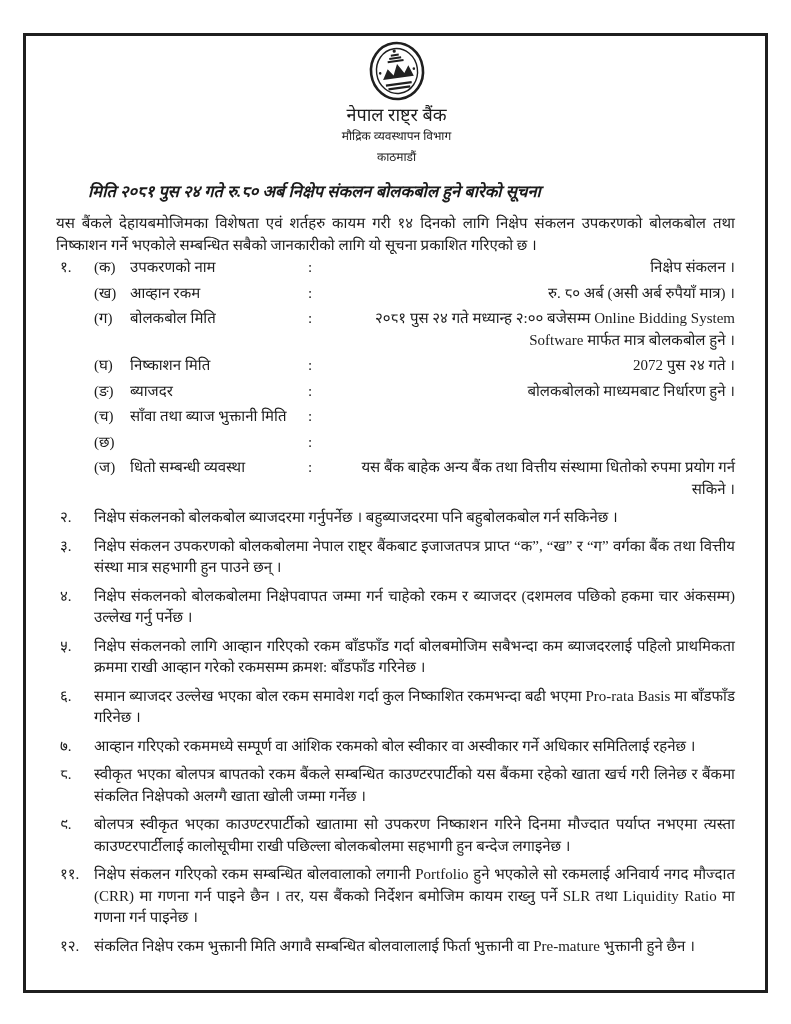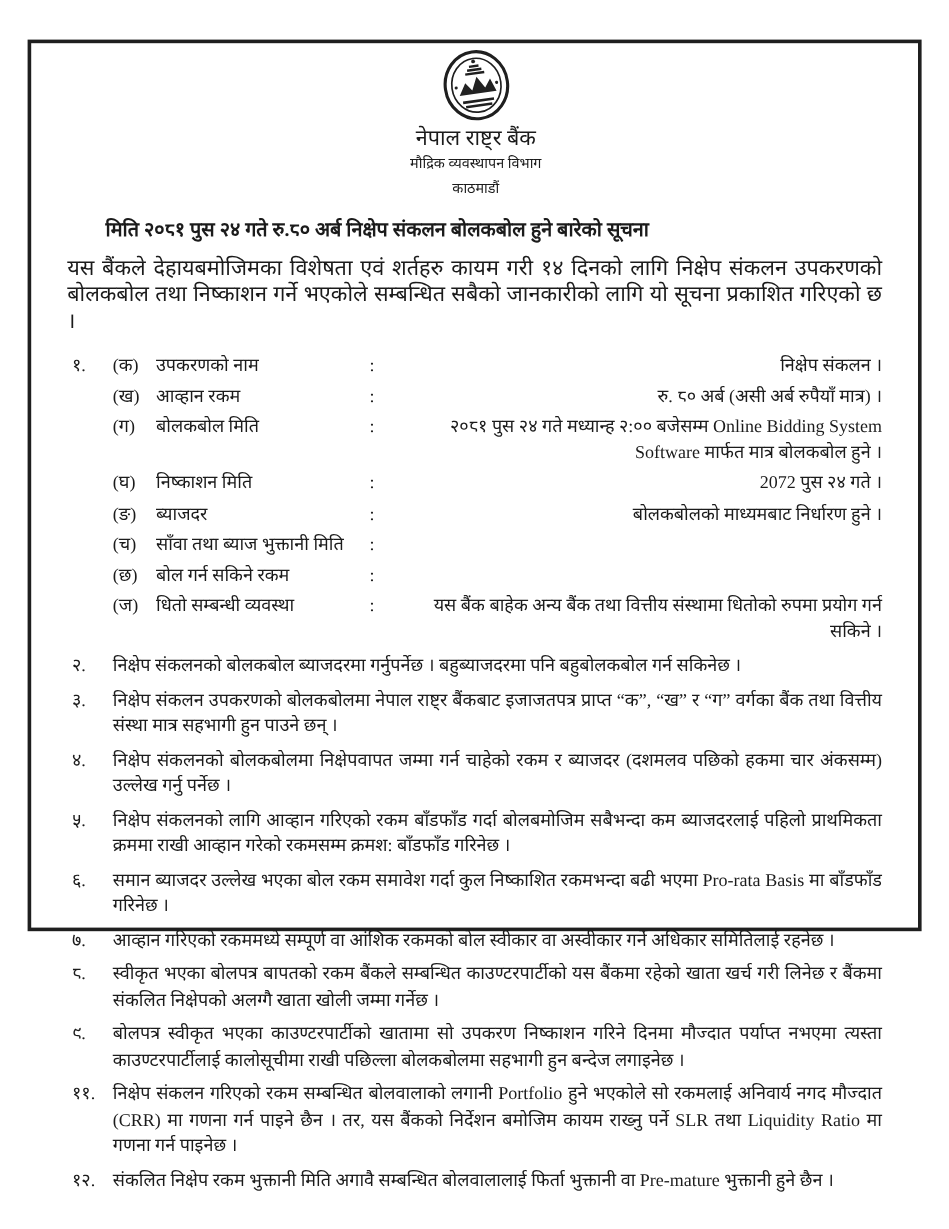--- a/index.html
+++ b/index.html
@@ -13,21 +13,21 @@
     position: relative;
     font-family: "Liberation Serif", "DejaVu Serif", serif;
     color: #1b1b1b;
     overflow: hidden;
   }
   .frame {
     position: absolute;
     left: 23px;
     top: 33px;
     width: 745px;
-    height: 743px;
+    height: 960px;
     border: 3px solid #1f1f1f;
     box-sizing: border-box;
     padding: 2px 28px 0 30px;
     background: #ffffff;
   }
   .seal-wrap {
     text-align: center;
     margin-top: 2px;
     line-height: 0;
   }
@@ -36,26 +36,27 @@
     font-size: 12px;
     line-height: 21px;
     white-space: nowrap;
   }
   .hdr-line.org { font-size: 18px; margin-top: 3px; }
   .notice-title {
     font-weight: 700;
     font-size: 16.5px;
     line-height: 22px;
     margin: 13px 0 9px 32px;
+    font-style: italic;
   }
   .intro {
-    font-size: 18px;
+    font-size: 15px;
     line-height: 22px;
     text-align: justify;
-    margin: 0 2px 17px 0;
+    margin: 0 2px 1px 0;
   }
   .spec {
     display: grid;
     grid-template-columns: 34px 36px 178px 22px 1fr;
     row-gap: 4px;
     font-size: 15px;
     line-height: 21.5px;
     margin: 0 2px 7px 4px;
   }
   .spec .num { grid-column: 1; }
@@ -140,21 +141,20 @@
     <span class="sep">:</span>
     <span class="val">बोलकबोलको माध्यमबाट निर्धारण हुने ।</span>
 
     <span class="num"></span>
     <span class="key">(च)</span>
     <span class="lbl">साँवा तथा ब्याज भुक्तानी मिति</span>
     <span class="sep">:</span>
 
     <span class="num"></span>
     <span class="key">(छ)</span>
-    <span class="lbl">बोल गर्न सकिने रकम</span>
     <span class="sep">:</span>
 
     <span class="num"></span>
     <span class="key">(ज)</span>
     <span class="lbl">धितो सम्बन्धी व्यवस्था</span>
     <span class="sep">:</span>
     <span class="val">यस बैंक बाहेक अन्य बैंक तथा वित्तीय संस्थामा धितोको रुपमा प्रयोग गर्न सकिने ।</span>
   </div>
 
   <div class="items">

